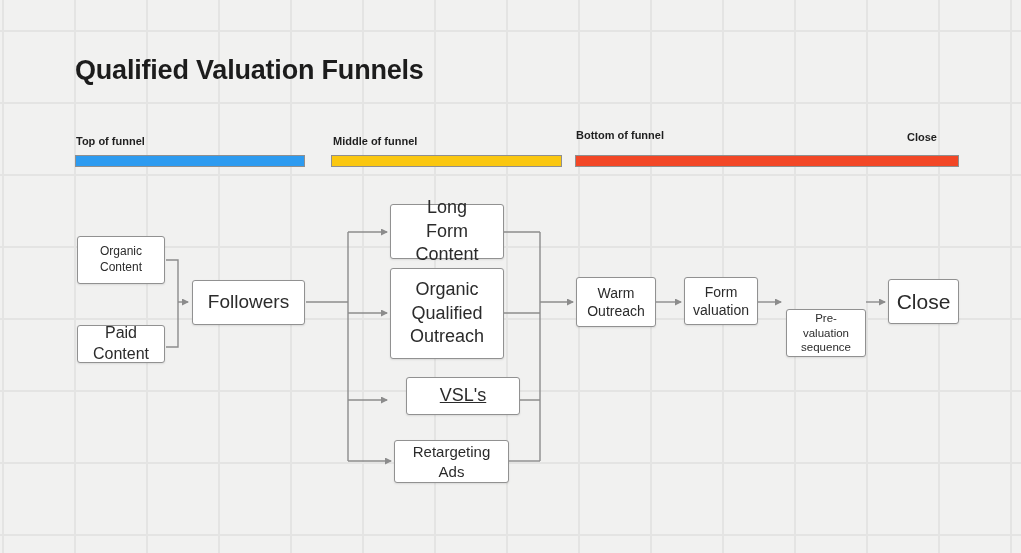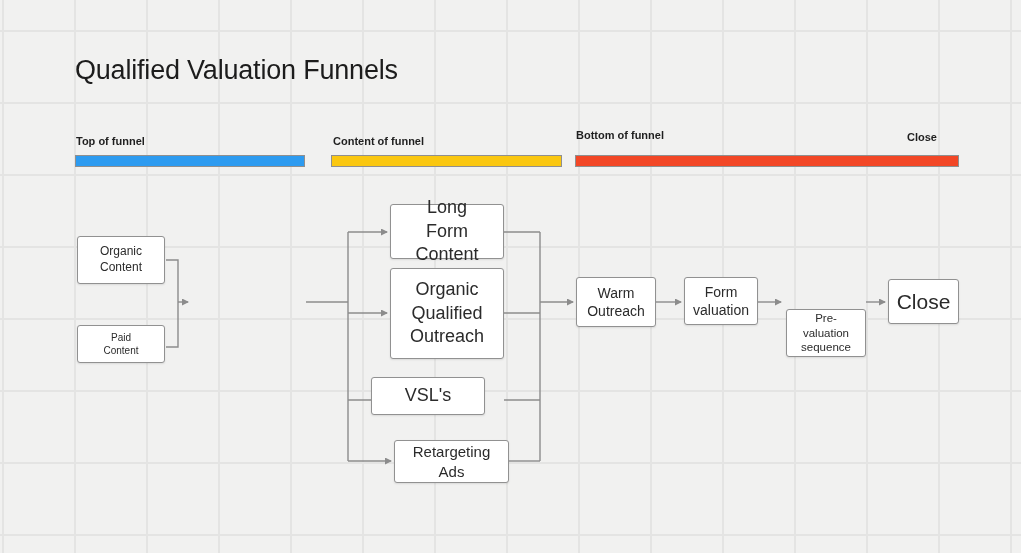--- a/index.html
+++ b/index.html
@@ -12,21 +12,21 @@
     position:relative;width:1021px;height:553px;
     background-color:#f1f1f0;
     background-image:
       linear-gradient(to right,#e4e4e3 2px,transparent 2px),
       linear-gradient(to bottom,#e4e4e3 2px,transparent 2px);
     background-size:72px 72px;
     background-position:2px 30px;
   }
   .title{
     position:absolute;left:75px;top:55px;
-    font-size:27px;font-weight:400;color:#1c1c1c;letter-spacing:-0.2px;
+    font-size:27px;font-weight:700;color:#1c1c1c;letter-spacing:-0.2px;
     white-space:nowrap;
   }
   .stage-label{
     position:absolute;font-size:11px;font-weight:700;color:#1f1f1f;white-space:nowrap;
   }
   .lbl-top{left:76px;top:135px;}
   .lbl-middle{left:333px;top:135px;}
   .lbl-bottom{left:576px;top:129px;}
   .lbl-close{left:907px;top:131px;}
   .stage-bar{
@@ -38,40 +38,40 @@
   .bar-bottom{left:575px;width:384px;background:#f24726;}
   .connectors{position:absolute;left:0;top:0;}
   .node{
     position:absolute;display:flex;align-items:center;justify-content:center;
     background:#ffffff;border:1px solid #919191;border-radius:3px;
     box-sizing:border-box;text-align:center;color:#2b2b2b;
     line-height:1.3;padding:18px;box-shadow:0 1px 2px rgba(0,0,0,0.10);
     cursor:default;
   }
   .n-organic{left:77px;top:236px;width:88px;height:48px;font-size:12px;}
-  .n-paid{left:77px;top:325px;width:88px;height:31px;font-size:10px;}
+  .n-paid{left:77px;top:325px;width:88px;height:31px;font-size:16px;}
   .n-followers{left:192px;top:280px;width:113px;height:45px;font-size:19px;}
   .n-longform{left:390px;top:204px;width:114px;height:55px;font-size:18px;}
   .n-oao{left:390px;top:268px;width:114px;height:91px;font-size:18px;}
-  .n-vsl{left:371px;top:377px;width:114px;height:28px;font-size:18px;}
+  .n-vsl{left:406px;top:377px;width:114px;height:28px;font-size:18px;text-decoration:underline;}
   .n-retarget{left:394px;top:440px;width:115px;height:43px;font-size:15px;}
   .n-warm{left:576px;top:277px;width:80px;height:50px;font-size:14px;justify-content:center;}
   .n-book{left:684px;top:277px;width:74px;height:48px;font-size:14px;}
   .n-preval{left:786px;top:277px;width:80px;height:48px;font-size:11.5px;margin-top:32px;}
   .n-close{left:888px;top:279px;width:71px;height:45px;font-size:21px;}
 </style>
 </head>
 <body>
 
 <div class="canvas">
 
   <div class="title">Qualified Valuation Funnels</div>
 
   <div class="stage-label lbl-top">Top of funnel</div>
-  <div class="stage-label lbl-middle">Content of funnel</div>
+  <div class="stage-label lbl-middle">Middle of funnel</div>
   <div class="stage-label lbl-bottom">Bottom of funnel</div>
   <div class="stage-label lbl-close">Close</div>
 
   <div class="stage-bar bar-top"></div>
   <div class="stage-bar bar-middle"></div>
   <div class="stage-bar bar-bottom"></div>
 
   <svg class="connectors" width="1021" height="553" viewBox="0 0 1021 553">
     <defs>
       <marker id="arrow" markerUnits="userSpaceOnUse" markerWidth="7" markerHeight="7" refX="6" refY="3.5" orient="auto">
@@ -102,20 +102,23 @@
       <path d="M866 302 H885" marker-end="url(#arrow)"></path>
     </g>
   </svg>
 
   <div class="node n-organic">
     <span>Organic Content</span>
   </div>
   <div class="node n-paid">
     <span>Paid Content</span>
   </div>
+  <div class="node n-followers">
+    <span>Followers</span>
+  </div>
   <div class="node n-longform">
     <span>Long Form Content</span>
   </div>
   <div class="node n-oao">
     <span>Organic Qualified Outreach</span>
   </div>
   <div class="node n-vsl">
     <span>VSL's</span>
   </div>
   <div class="node n-retarget">

